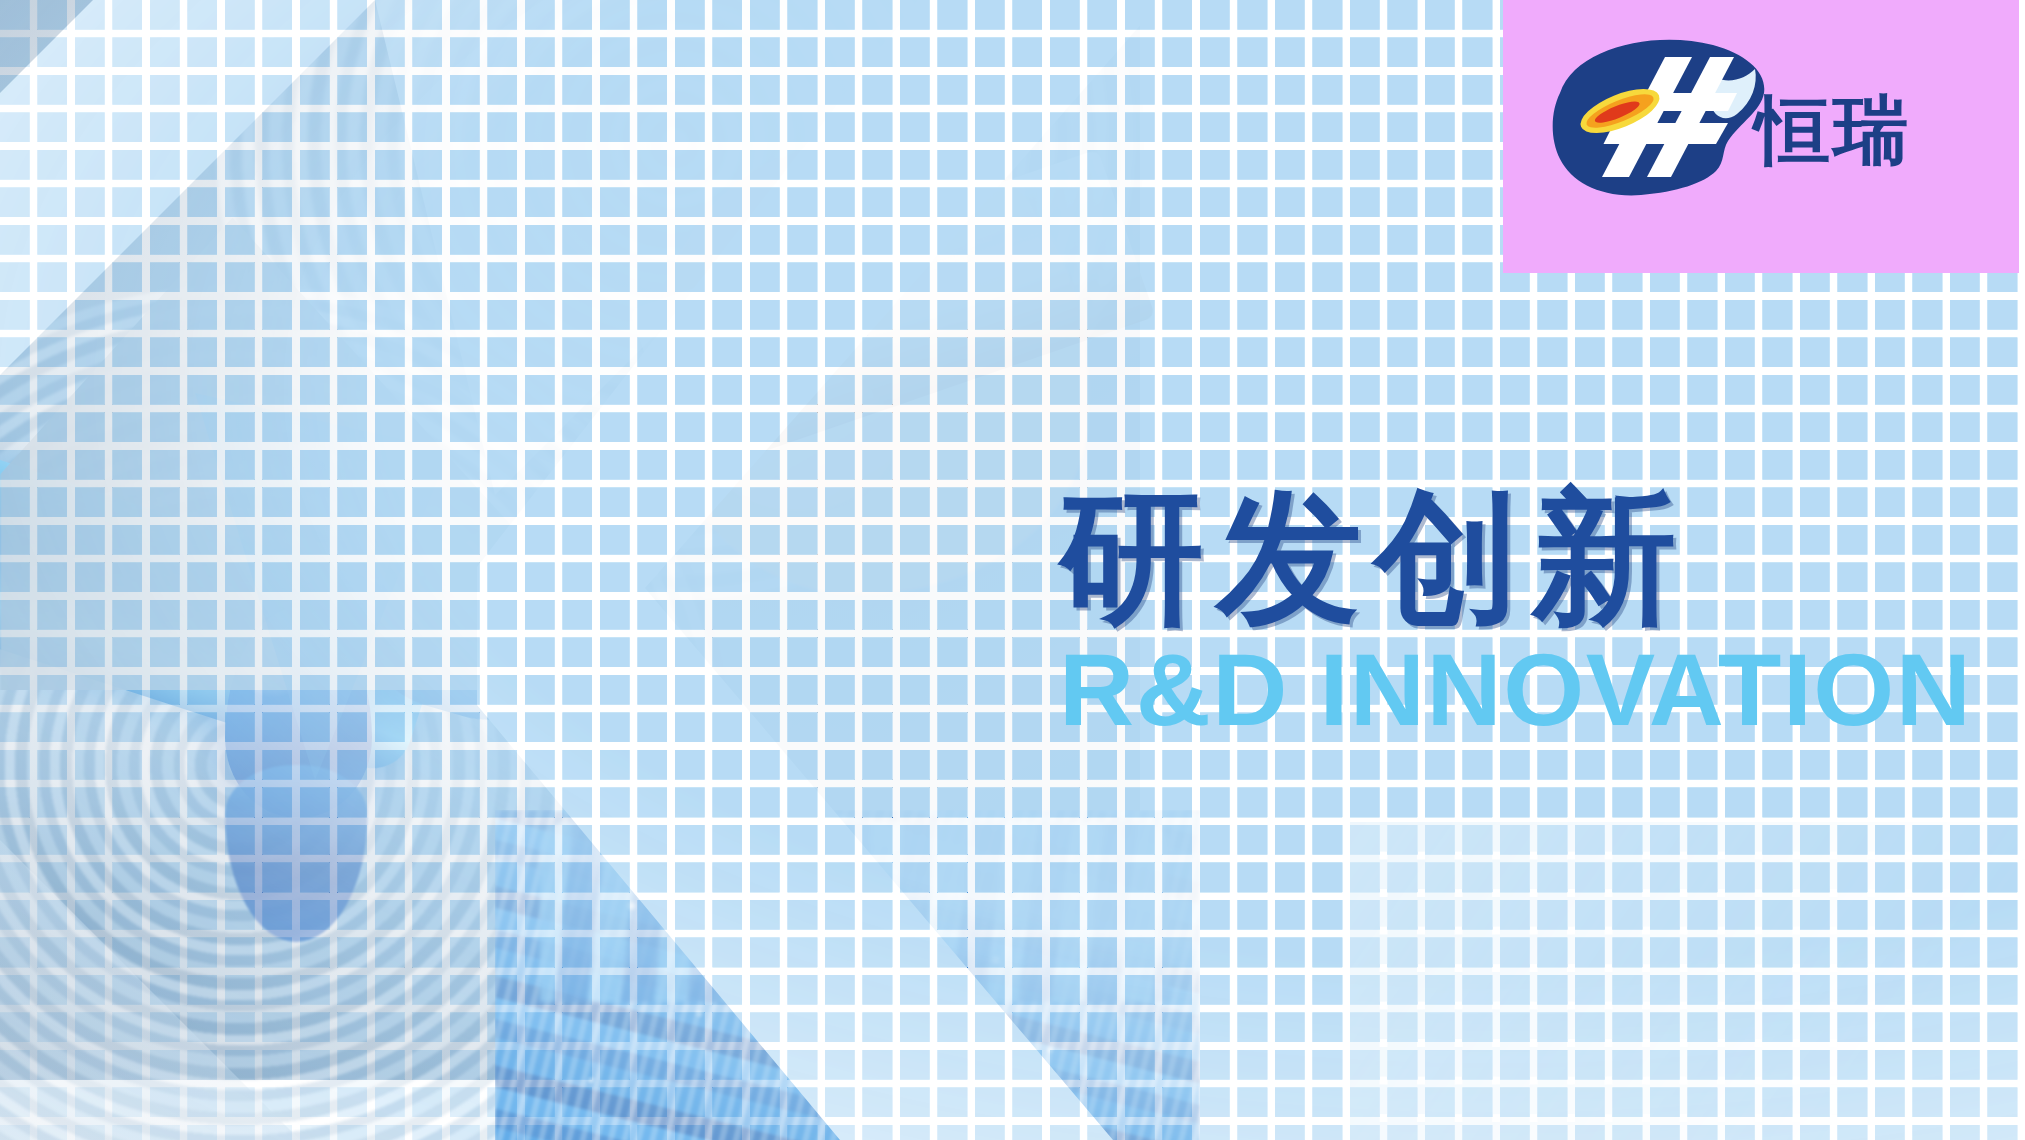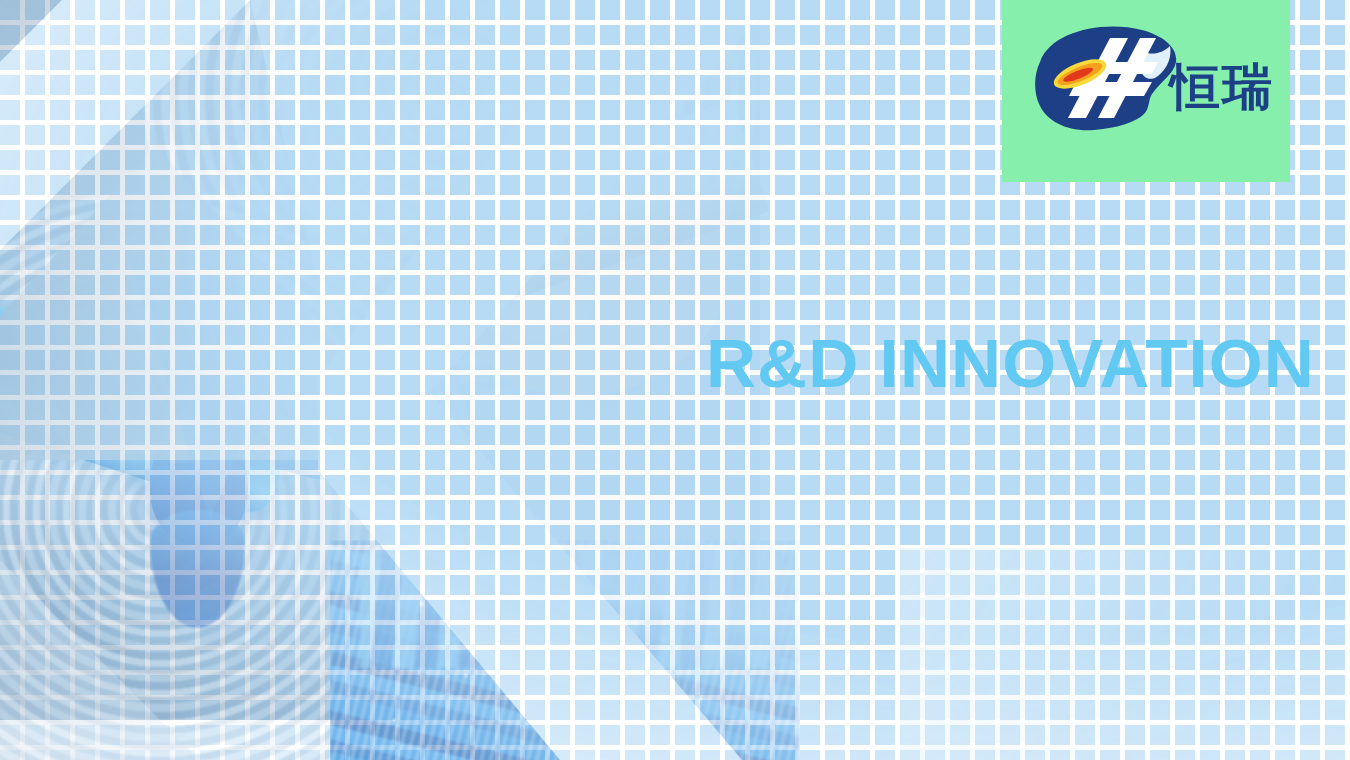--- a/index.html
+++ b/index.html
@@ -303,22 +303,22 @@
     letter-spacing:1px;
     white-space:nowrap;
     transform:scaleX(1.02);
     transform-origin:left center;
     font-family:"Liberation Sans",sans-serif;
   }
 
   
   .logo-panel{
     position:absolute;
-    left:1002px; top:0; width:288px; height:182px;
-    background:#86efac;
+    left:1002px; top:0; width:344px; height:182px;
+    background:#f0abfc;
   }
   .logo-mark{
     position:absolute; left:30px; top:22px; width:150px; height:118px;
   }
   .logo-cn{
     position:absolute; left:168px; top:62px;
     font-size:50px; line-height:1;
     font-weight:bold; color:#1d3f86;
     letter-spacing:2px;
     font-family:"DejaVu Sans","Liberation Sans",sans-serif;
@@ -371,20 +371,21 @@
   <div class="chevron-white"></div>
   <div class="cut-white-1"></div>
   <div class="cut-white-2"></div>
   <div class="cut-white-right"></div>
   <div class="tri-sheen"></div>
 
   <div class="grid-layer"></div>
   <div class="grid-tail"></div>
 
   <div class="title-block">
+    <div class="title-cn">研发创新</div>
     <div class="title-en">R&amp;D INNOVATION</div>
   </div>
 
   <div class="logo-panel">
     <div class="logo-mark">
       <svg viewBox="0 0 150 118" width="150" height="118" aria-hidden="true">
 
         <path d="M8 40 C 18 10, 70 -2, 110 8 C 132 14, 146 26, 144 40
                  C 142 52, 128 60, 120 72
                  C 116 78, 118 86, 112 92

